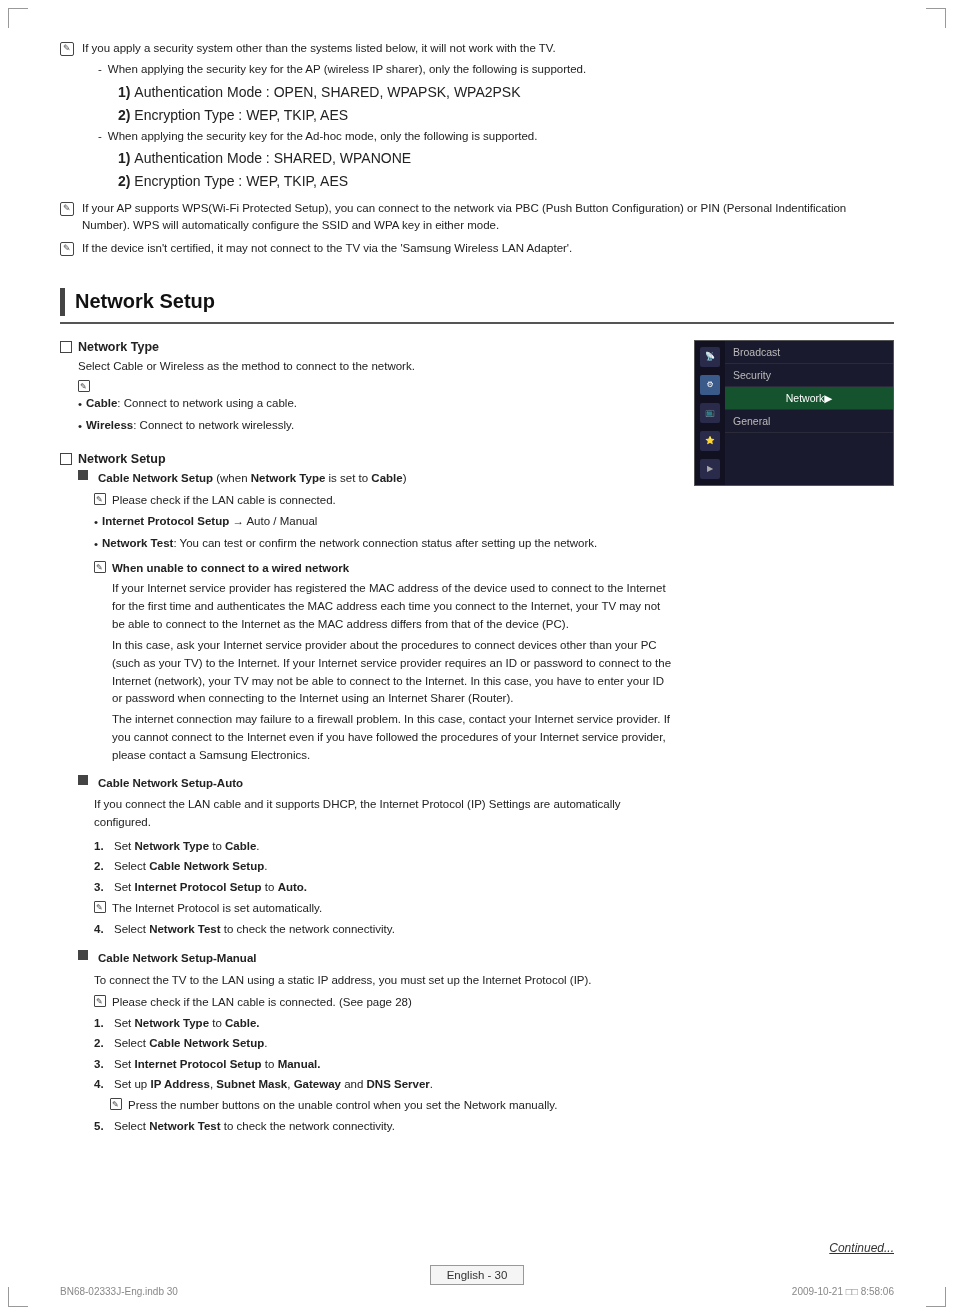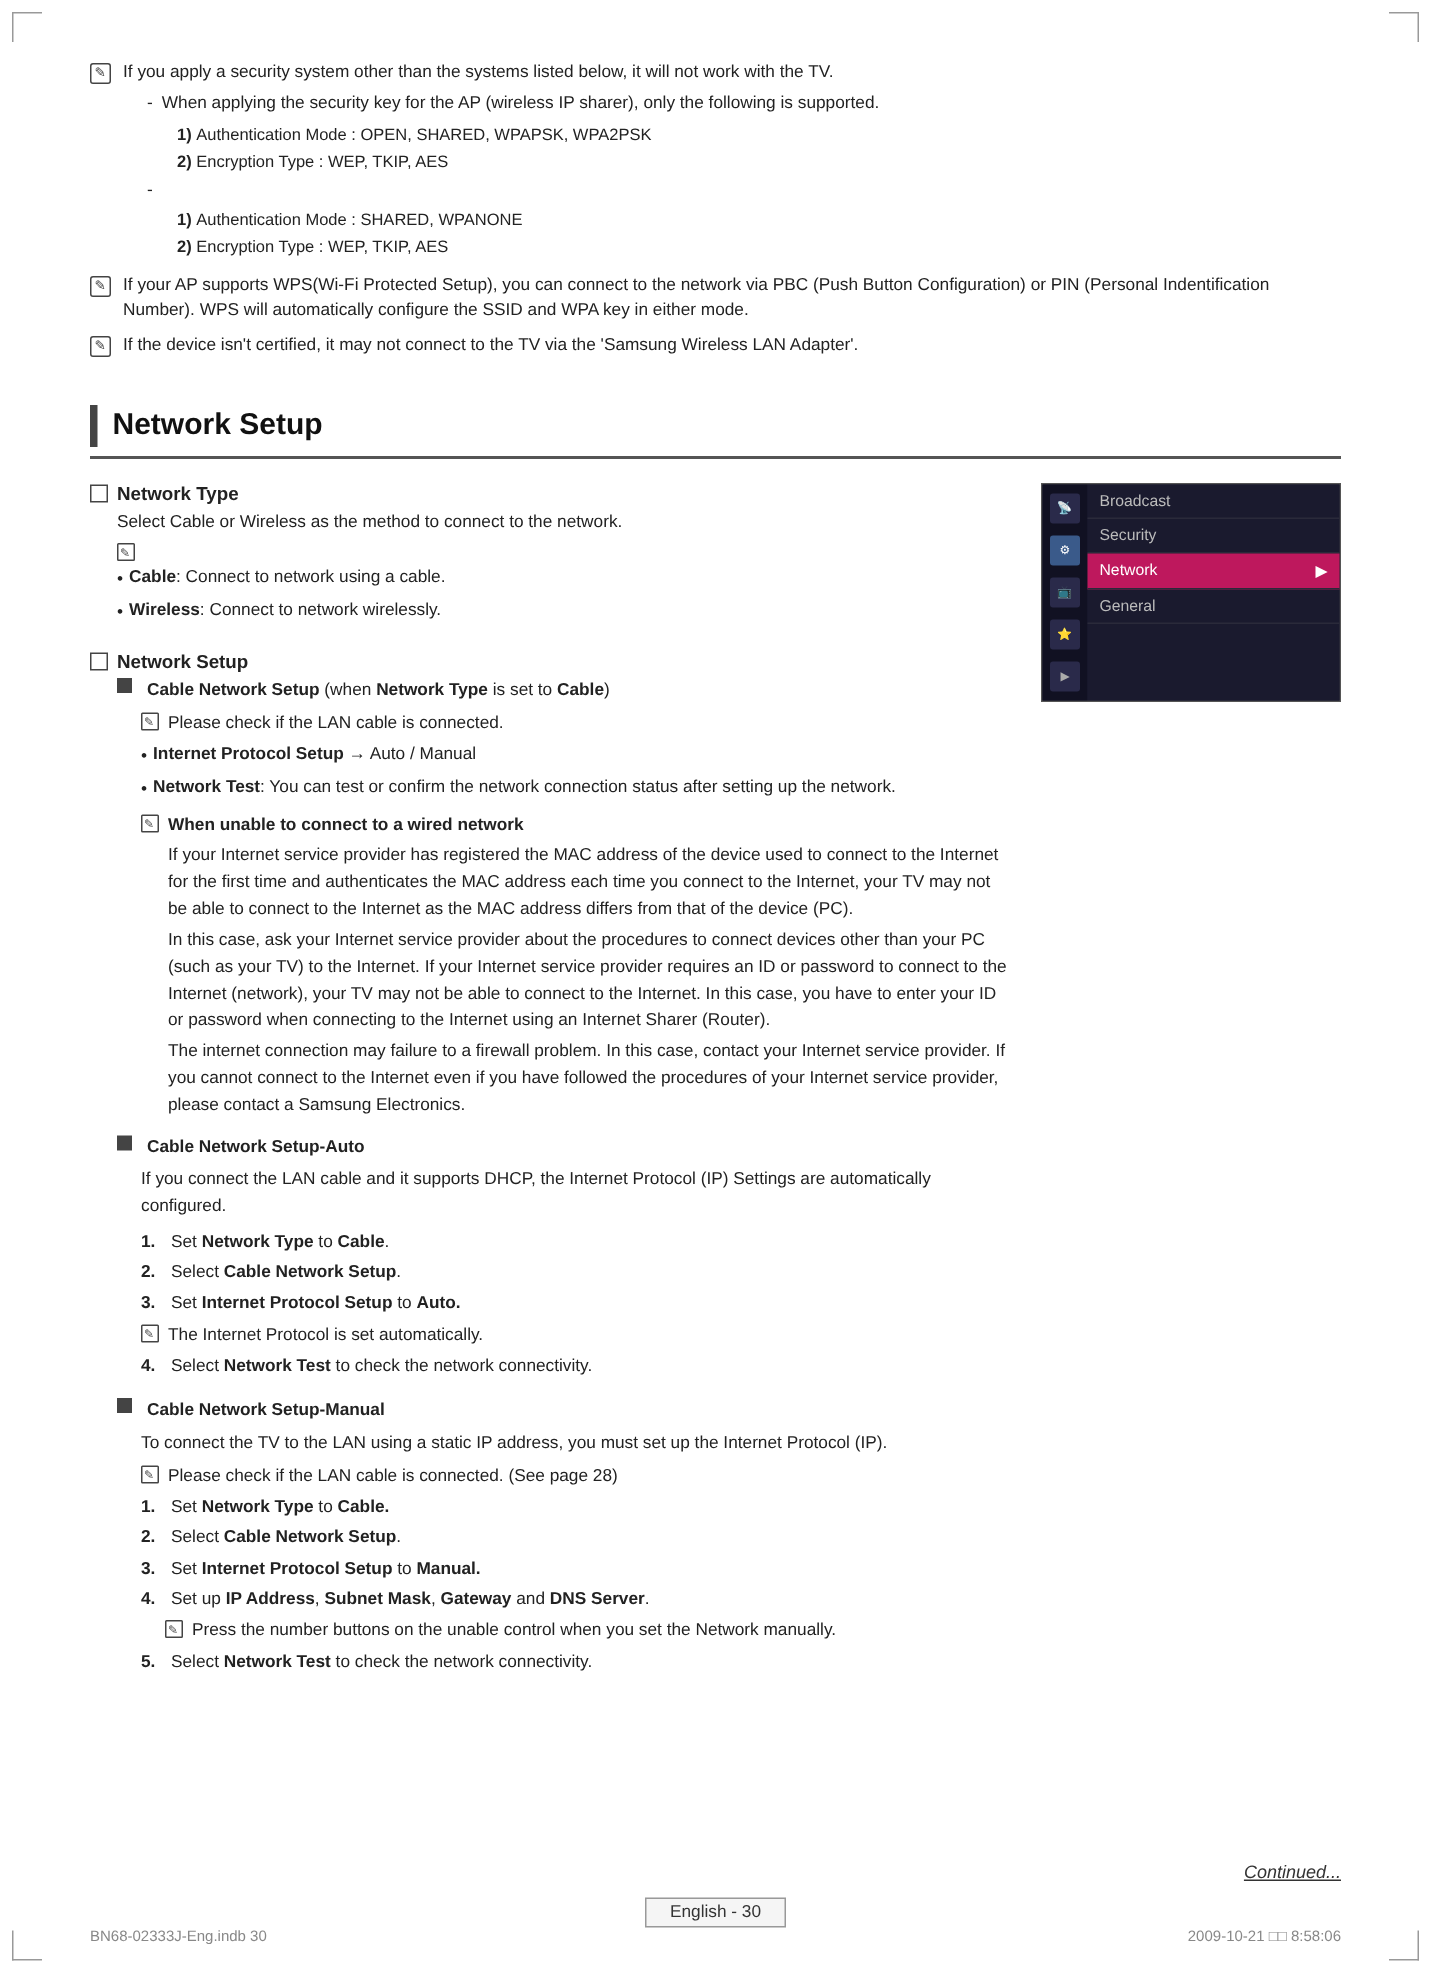--- a/index.html
+++ b/index.html
@@ -76,21 +76,21 @@
       font-size: 11.5px;
       line-height: 1.5;
       display: flex;
       gap: 6px;
     }
     .numbered-list {
       margin-left: 20px;
       margin-top: 3px;
     }
     .numbered-item {
-      font-size: 11px;
+      font-size: 14px;
       line-height: 1.5;
       margin-bottom: 2px;
     }
 
     
     .section-heading {
       display: flex;
       align-items: center;
       margin-bottom: 14px;
       border-bottom: 2px solid #555;
@@ -164,22 +164,23 @@
     .tv-item {
       padding: 5px 8px;
       color: #bbb;
       font-size: 10.5px;
       border-bottom: 1px solid #2a2a3a;
       display: flex;
       justify-content: space-between;
       align-items: center;
     }
     .tv-item.selected {
-      background: #be185d;
+      background: #14532d;
       color: #fff;
+      justify-content: center;
     }
 
     
     .subsection {
       margin-bottom: 16px;
     }
     .subsection-title {
       font-weight: bold;
       font-size: 12.5px;
       margin-bottom: 4px;
@@ -316,20 +317,21 @@
           <div class="numbered-list">
             <div class="numbered-item">
               <strong>1)</strong>&nbsp;<span>Authentication Mode : OPEN, SHARED, WPAPSK, WPA2PSK</span>
             </div>
             <div class="numbered-item">
               <strong>2)</strong>&nbsp;<span>Encryption Type : WEP, TKIP, AES</span>
             </div>
           </div>
           <div class="sub-item-dash">
             <span>-</span>
+            <span>When applying the security key for the Ad-hoc mode, only the following is supported.</span>
           </div>
           <div class="numbered-list">
             <div class="numbered-item">
               <strong>1)</strong>&nbsp;<span>Authentication Mode : SHARED, WPANONE</span>
             </div>
             <div class="numbered-item">
               <strong>2)</strong>&nbsp;<span>Encryption Type : WEP, TKIP, AES</span>
             </div>
           </div>
         </div>

